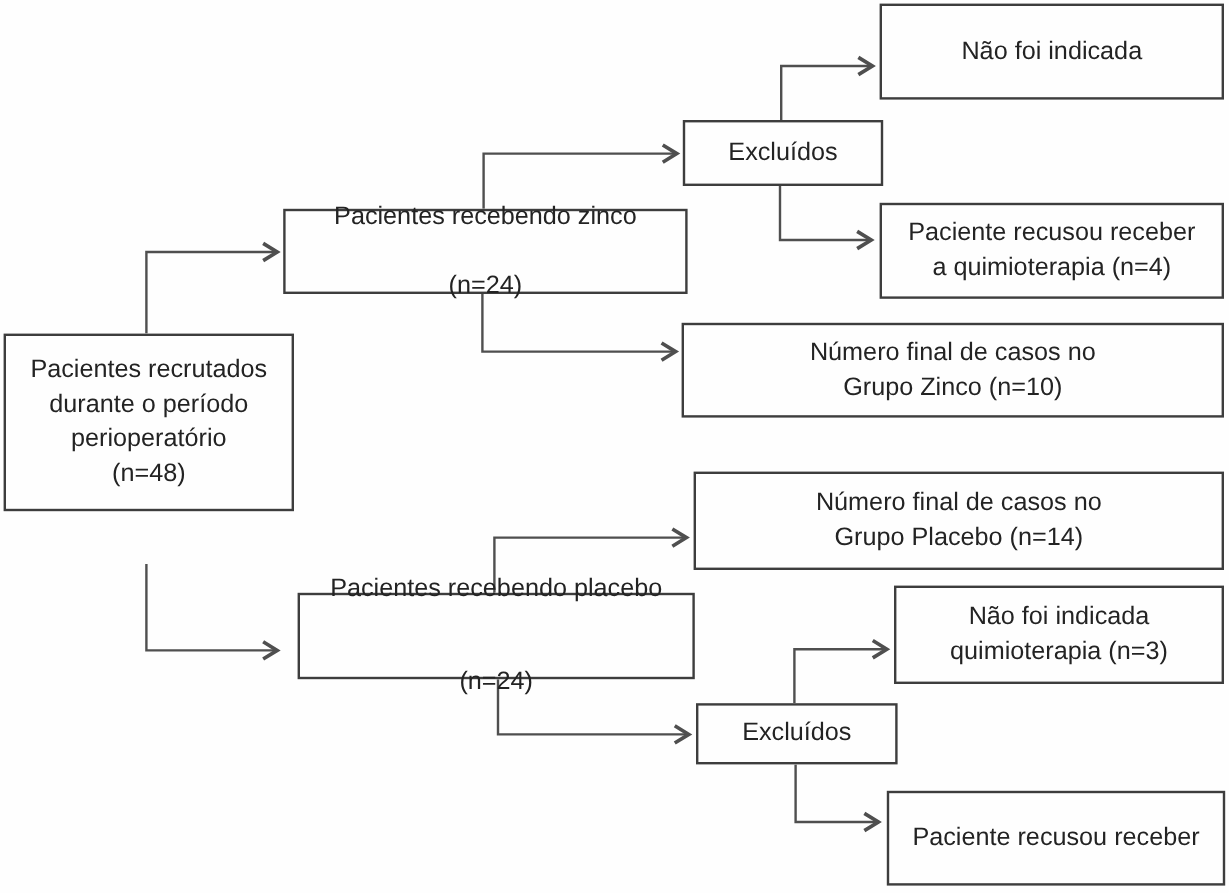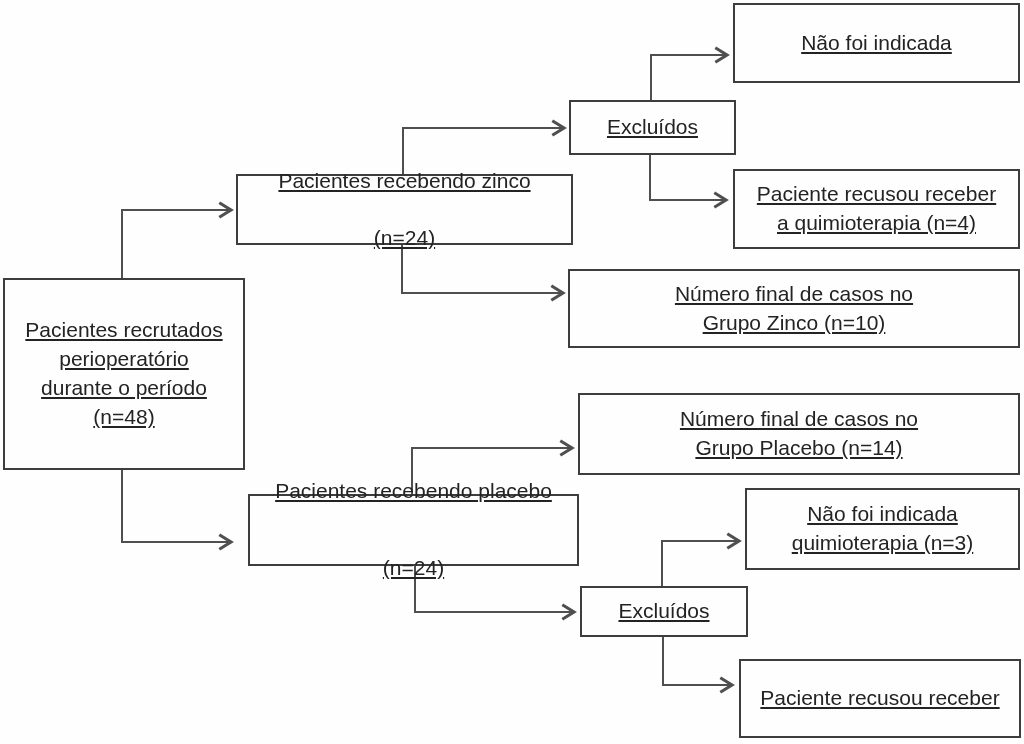--- a/index.html
+++ b/index.html
@@ -28,21 +28,20 @@
     border: 2px solid #3d3d3d;
     background: #fefefe;
     display: flex;
     flex-direction: column;
     align-items: center;
     justify-content: center;
     text-align: center;
     font-size: 21px;
     line-height: 1.38;
     color: #232323;
-    text-decoration: underline;
   }
   .box .line {
     display: block;
     white-space: nowrap;
   }
 </style>
 </head>
 <body>
 
 <div id="stage">
@@ -60,24 +59,24 @@
       <polyline points="402,245 402,293 563,293" marker-end="url(#arrow)"></polyline>
       <polyline points="651,100 651,55 727,55" marker-end="url(#arrow)"></polyline>
       <polyline points="650,155 650,200 726,200" marker-end="url(#arrow)"></polyline>
       <polyline points="412,494 412,448 572,448" marker-end="url(#arrow)"></polyline>
       <polyline points="415,566 415,612 574,612" marker-end="url(#arrow)"></polyline>
       <polyline points="662,586 662,541 739,541" marker-end="url(#arrow)"></polyline>
       <polyline points="663,637 663,685 732,685" marker-end="url(#arrow)"></polyline>
     </g>
   </svg>
 
-  <div class="box" style="left:3px; top:278px; width:242px; height:192px;">
+  <div class="box" style="left:3px; top:278px; width:242px; height:148px;">
     <span class="line">Pacientes recrutados</span>
+    <span class="line">durante o período</span>
     <span class="line">perioperatório</span>
-    <span class="line">durante o período</span>
     <span class="line">(n=48)</span>
   </div>
 
   <div class="box" style="left:236px; top:174px; width:337px; height:71px;gap:28px;">
     <span class="line">Pacientes recebendo zinco</span>
     <span class="line">(n=24)</span>
   </div>
 
   <div class="box" style="left:248px; top:494px; width:331px; height:72px;gap:48px;">
     <span class="line">Pacientes recebendo placebo</span>

